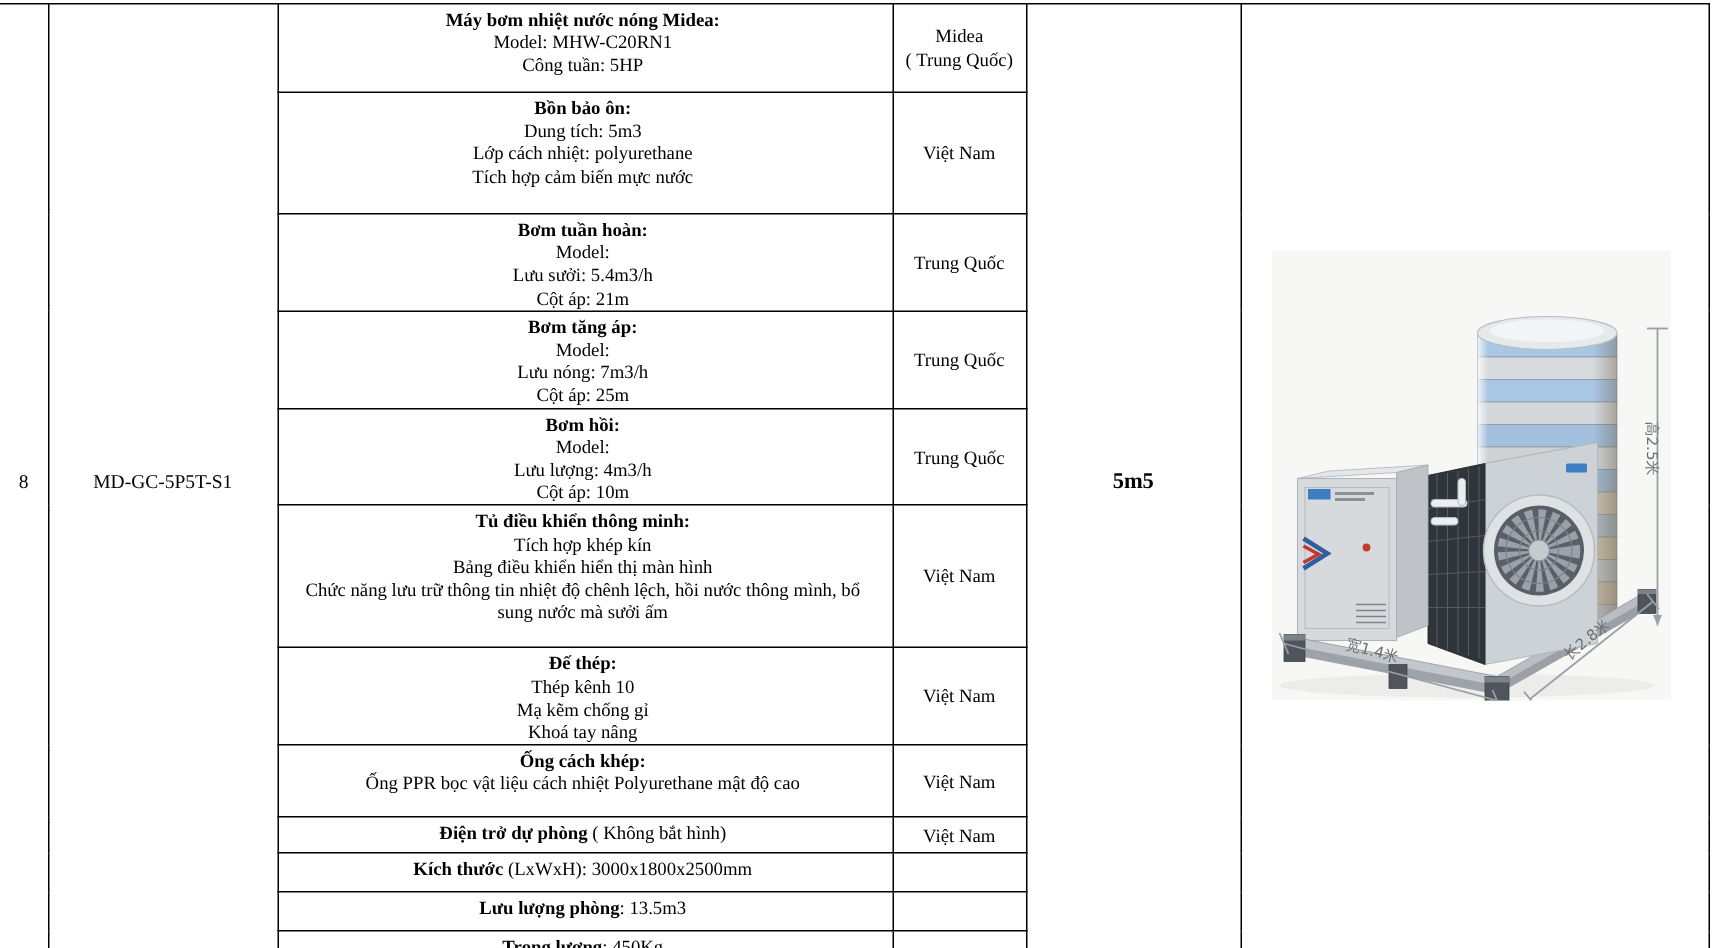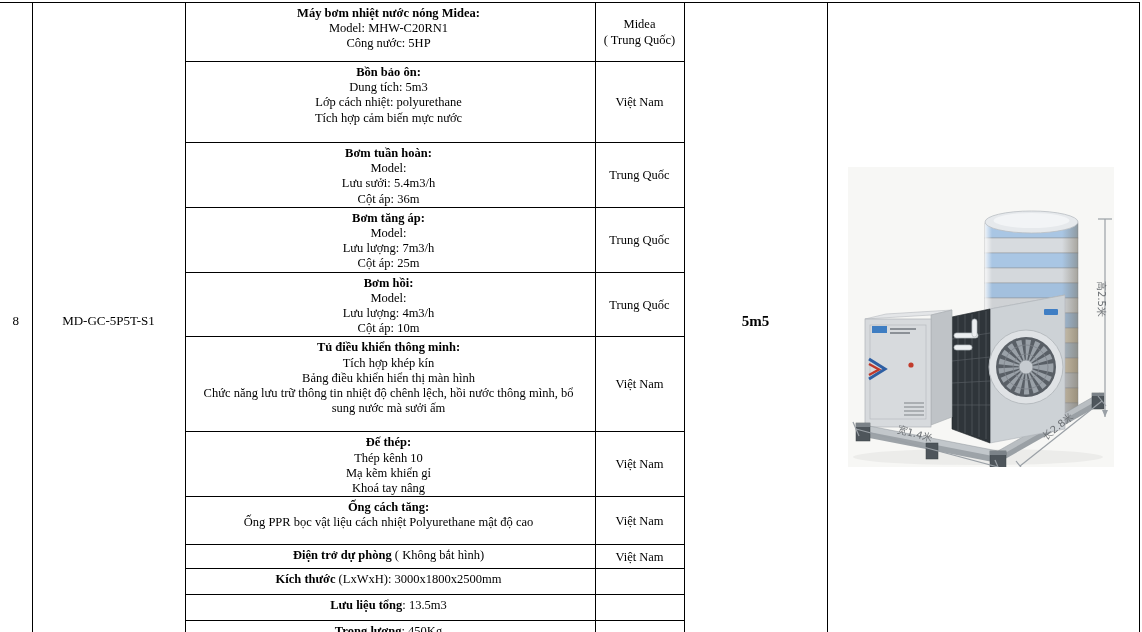--- a/index.html
+++ b/index.html
@@ -35,21 +35,21 @@
       <col style="width:143px">
       <col style="width:312px">
   </colgroup>
   <tbody id="tb">
     <tr id="r0" class="r0">
       <td class="num" rowspan="12">8</td>
       <td class="model" rowspan="12">MD-GC-5P5T-S1</td>
       <td class="spec">
           <div><span class="b">Máy bơm nhiệt nước nóng Midea:</span></div>
           <div>Model: MHW-C20RN1</div>
-          <div>Công nước: 5HP</div>
+          <div>Công tuần: 5HP</div>
         </td>
         <td class="origin">
           <div>Midea</div>
           <div>( Trung Quốc)</div>
         </td>
         <td class="capacity" id="capCell" rowspan="12">5m5</td>
       <td class="photo" rowspan="12">
         <div class="photo-box">
           <svg width="266" height="300" viewBox="0 0 266 300" xmlns="http://www.w3.org/2000/svg">
             <defs>
@@ -182,31 +182,31 @@
         </td>
         <td class="origin">
           <div>Việt Nam</div>
         </td>
       </tr>
       <tr class="r2">
         <td class="spec">
           <div><span class="b">Bơm tuần hoàn:</span></div>
           <div>Model:</div>
           <div>Lưu sưởi: 5.4m3/h</div>
-          <div>Cột áp: 36m</div>
+          <div>Cột áp: 21m</div>
         </td>
         <td class="origin">
           <div>Trung Quốc</div>
         </td>
       </tr>
       <tr class="r3">
         <td class="spec">
           <div><span class="b">Bơm tăng áp:</span></div>
           <div>Model:</div>
-          <div>Lưu lượng: 7m3/h</div>
+          <div>Lưu nóng: 7m3/h</div>
           <div>Cột áp: 25m</div>
         </td>
         <td class="origin">
           <div>Trung Quốc</div>
         </td>
       </tr>
       <tr class="r4">
         <td class="spec">
           <div><span class="b">Bơm hồi:</span></div>
           <div>Model:</div>
@@ -225,30 +225,30 @@
           <div>Chức năng lưu trữ thông tin nhiệt độ chênh lệch, hồi nước thông mình, bổ sung nước mà sưởi ấm</div>
         </td>
         <td class="origin">
           <div>Việt Nam</div>
         </td>
       </tr>
       <tr class="r6">
         <td class="spec">
           <div><span class="b">Đế thép:</span></div>
           <div>Thép kênh 10</div>
-          <div>Mạ kẽm khiển gỉ</div>
+          <div>Mạ kẽm chống gỉ</div>
           <div>Khoá tay nâng</div>
         </td>
         <td class="origin">
           <div>Việt Nam</div>
         </td>
       </tr>
       <tr class="r7">
         <td class="spec">
-          <div><span class="b">Ống cách tăng:</span></div>
+          <div><span class="b">Ống cách khép:</span></div>
           <div>Ống PPR bọc vật liệu cách nhiệt Polyurethane mật độ cao</div>
         </td>
         <td class="origin">
           <div>Việt Nam</div>
         </td>
       </tr>
       <tr class="r8">
         <td class="spec">
           <div><span class="b">Điện trở dự phòng</span><span> ( Không bắt hình)</span></div>
         </td>
@@ -257,21 +257,21 @@
         </td>
       </tr>
       <tr class="r9">
         <td class="spec">
           <div><span class="b">Kích thước</span><span> (LxWxH): 3000x1800x2500mm</span></div>
         </td>
         <td class="origin"></td>
       </tr>
       <tr class="r10">
         <td class="spec">
-          <div><span class="b">Lưu liệu tổng</span><span>: 13.5m3</span></div>
+          <div><span class="b">Lưu lượng phòng</span><span>: 13.5m3</span></div>
         </td>
         <td class="origin"></td>
       </tr>
       <tr class="r11">
         <td class="spec">
           <div><span class="b">Trọng lượng</span><span>: 450Kg</span></div>
         </td>
         <td class="origin"></td>
       </tr>
     </tbody>

